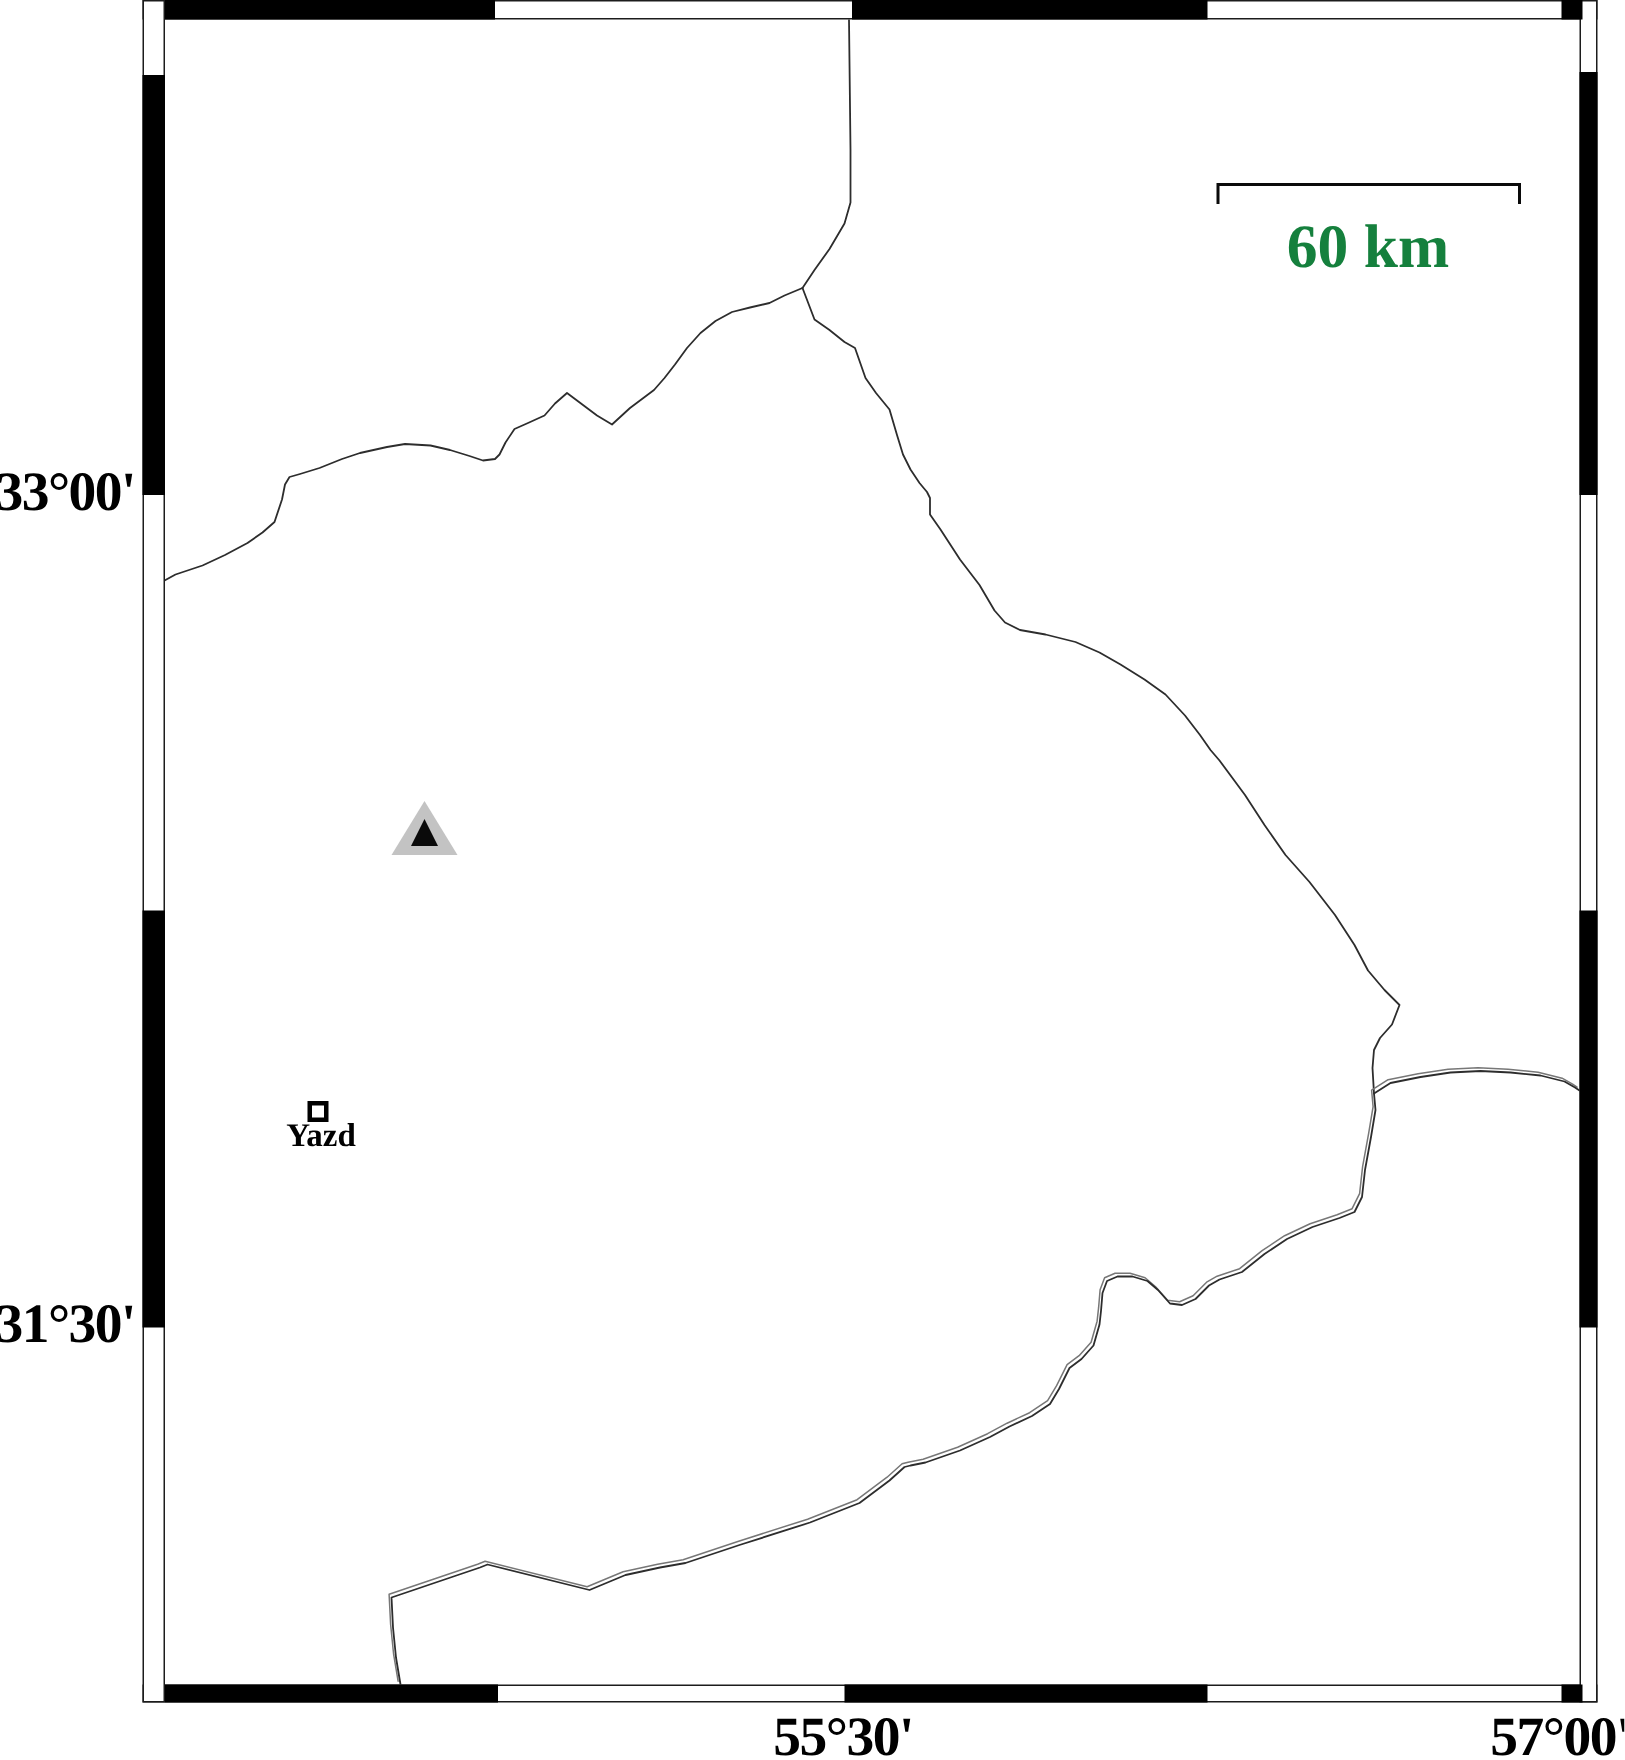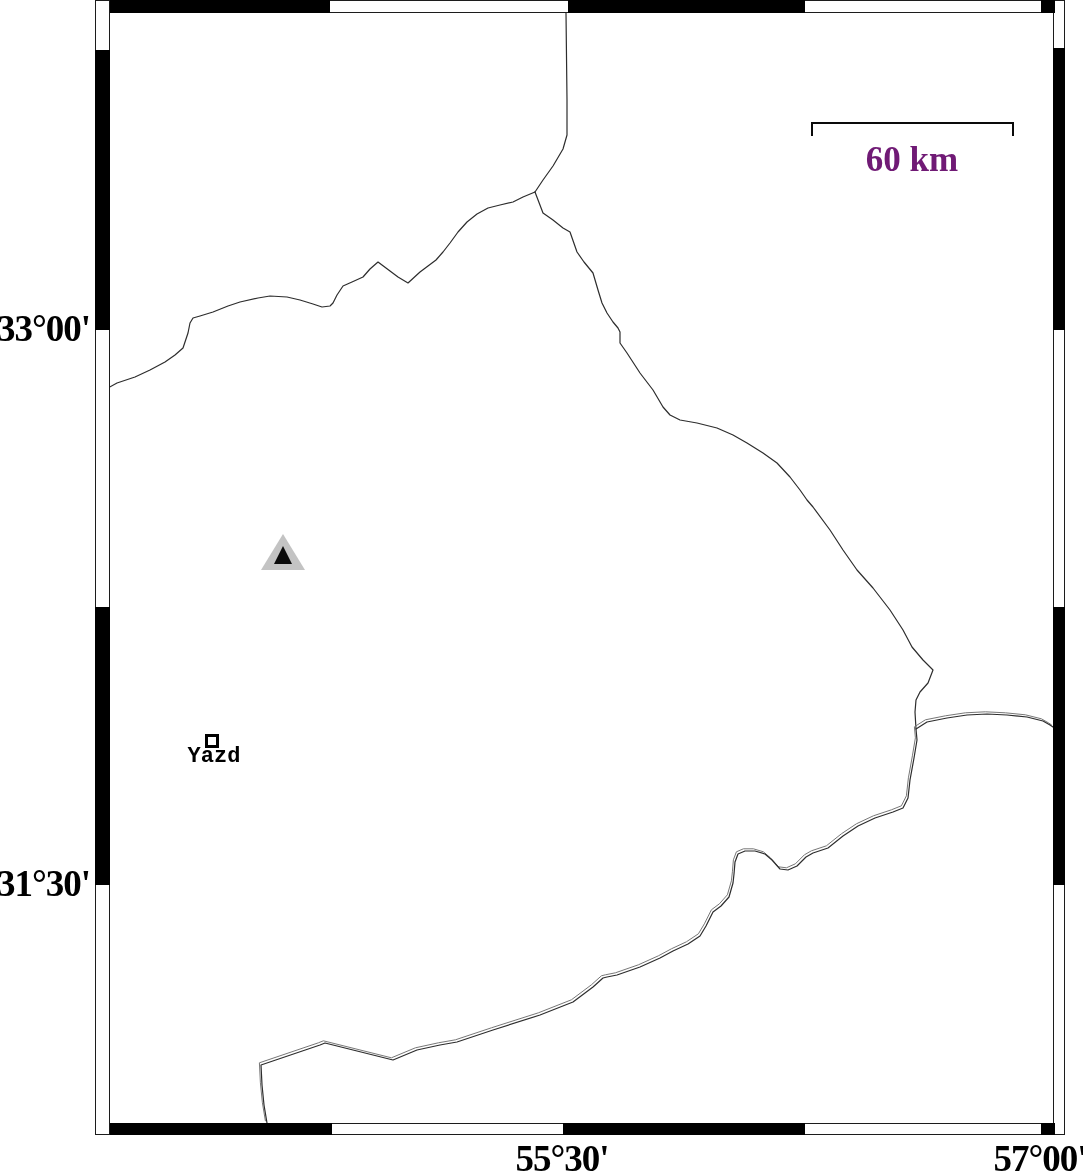--- a/index.html
+++ b/index.html
@@ -19,28 +19,28 @@
     color:#000;
     white-space:nowrap;
     letter-spacing:-1px;
   }
   .lat{ text-align:right; transform:translateY(-54%); }
   .lon{ transform:translateX(-50%); }
   .scale-label{
     position:absolute;
     font-family:"Liberation Serif", serif;
     font-weight:700;
-    font-size:35px;
-    color:#701a75;
+    font-size:41px;
+    color:#15803d;
     transform:translateX(-50%);
     white-space:nowrap;
   }
   .city-label{
     position:absolute;
-    font-family:Liberation Mono, monospace;
+    font-family:Liberation Serif, serif;
     font-weight:700;
     font-size:22px;
     color:#000;
     transform:translateX(-50%);
     white-space:nowrap;
   }
 </style>
 </head>
 <body>
 

